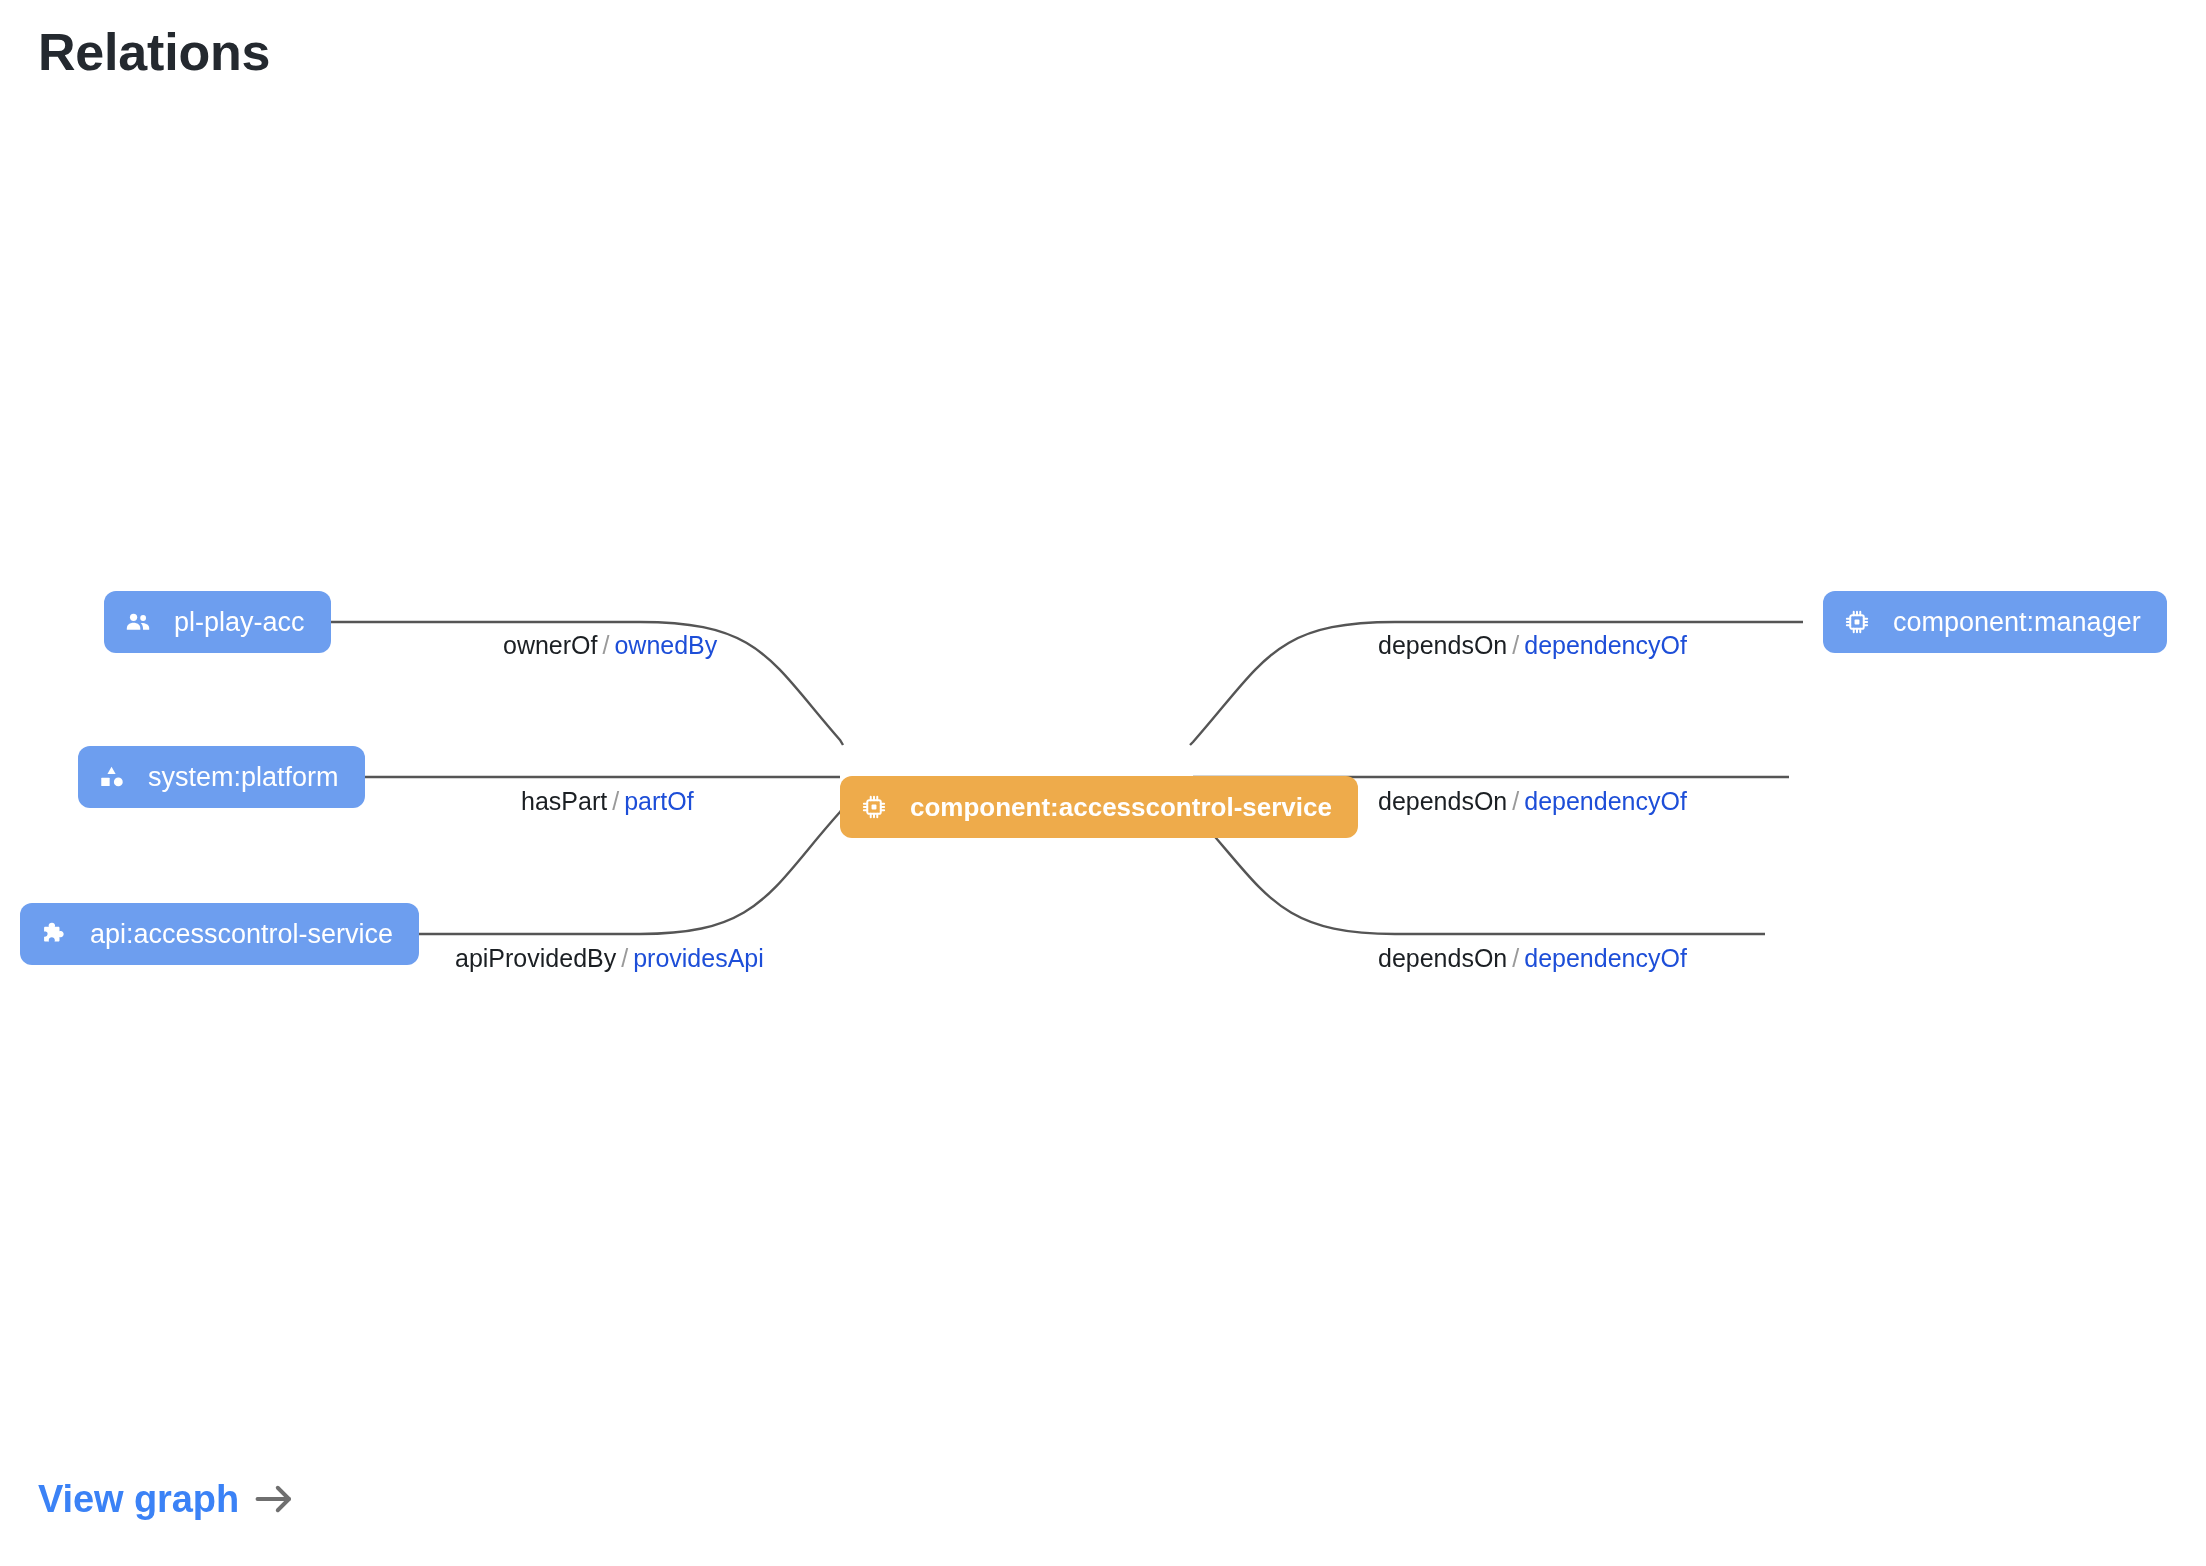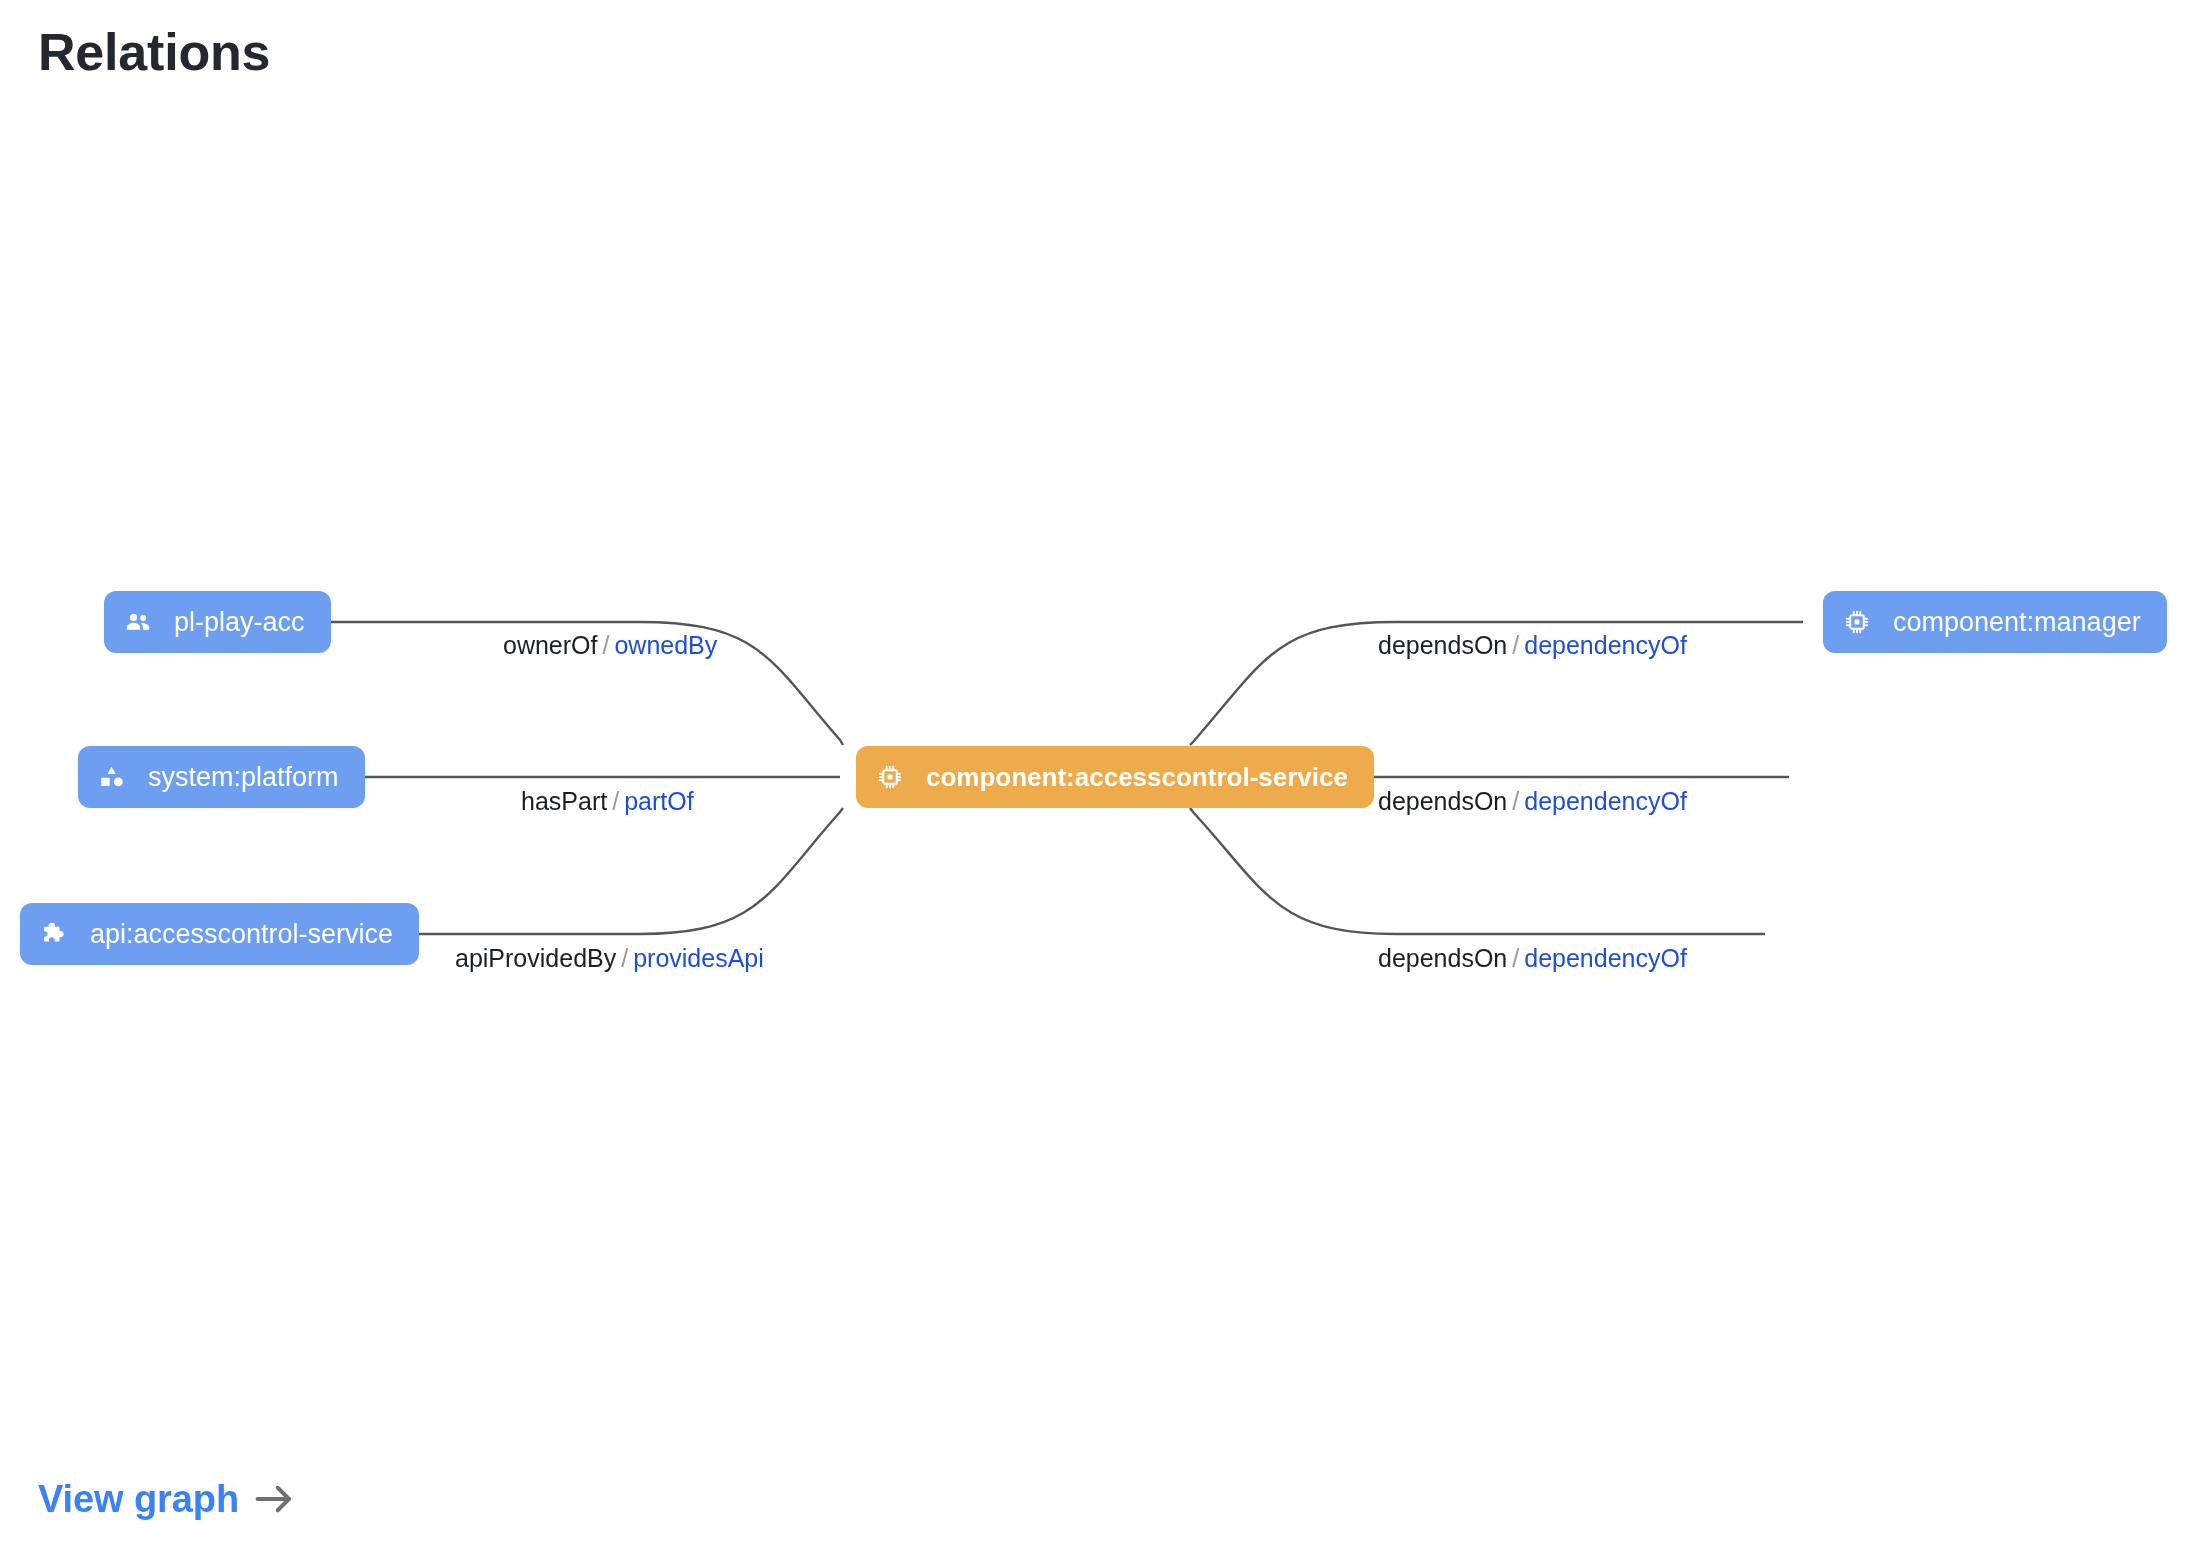--- a/index.html
+++ b/index.html
@@ -161,21 +161,21 @@
     <span class="node-icon">
       <svg viewBox="0 0 24 24" fill="#ffffff" xmlns="http://www.w3.org/2000/svg">
         <path d="M11.6 3.2 15.1 9.4 8.1 9.4z"></path>
         <rect x="2.8" y="12.6" width="7.2" height="7.2" rx="0.4"></rect>
         <circle cx="17.4" cy="16.2" r="3.8"></circle>
       </svg>
     </span>
     <span class="node-label">system:platform</span>
   </div>
 
-  <div class="node orange" style="left:840px; top:746px;margin-left:16px;">
+  <div class="node orange" style="left:840px; top:776px;">
     <span class="node-icon">
       <svg viewBox="0 0 24 24" fill="none" stroke="#ffffff" stroke-width="1.7" stroke-linecap="round" xmlns="http://www.w3.org/2000/svg">
         <rect x="6.2" y="6.2" width="11.6" height="11.6" rx="1.6"></rect>
         <rect x="9.9" y="9.9" width="4.2" height="4.2" rx="0.8" fill="#ffffff" stroke="none"></rect>
         <path d="M9.2 6.2V3.3M12 6.2V3.3M14.8 6.2V3.3"></path>
         <path d="M9.2 20.7v-2.9M12 20.7v-2.9M14.8 20.7v-2.9"></path>
         <path d="M6.2 9.2H3.3M6.2 12H3.3M6.2 14.8H3.3"></path>
         <path d="M20.7 9.2h-2.9M20.7 12h-2.9M20.7 14.8h-2.9"></path>
       </svg>
     </span>

